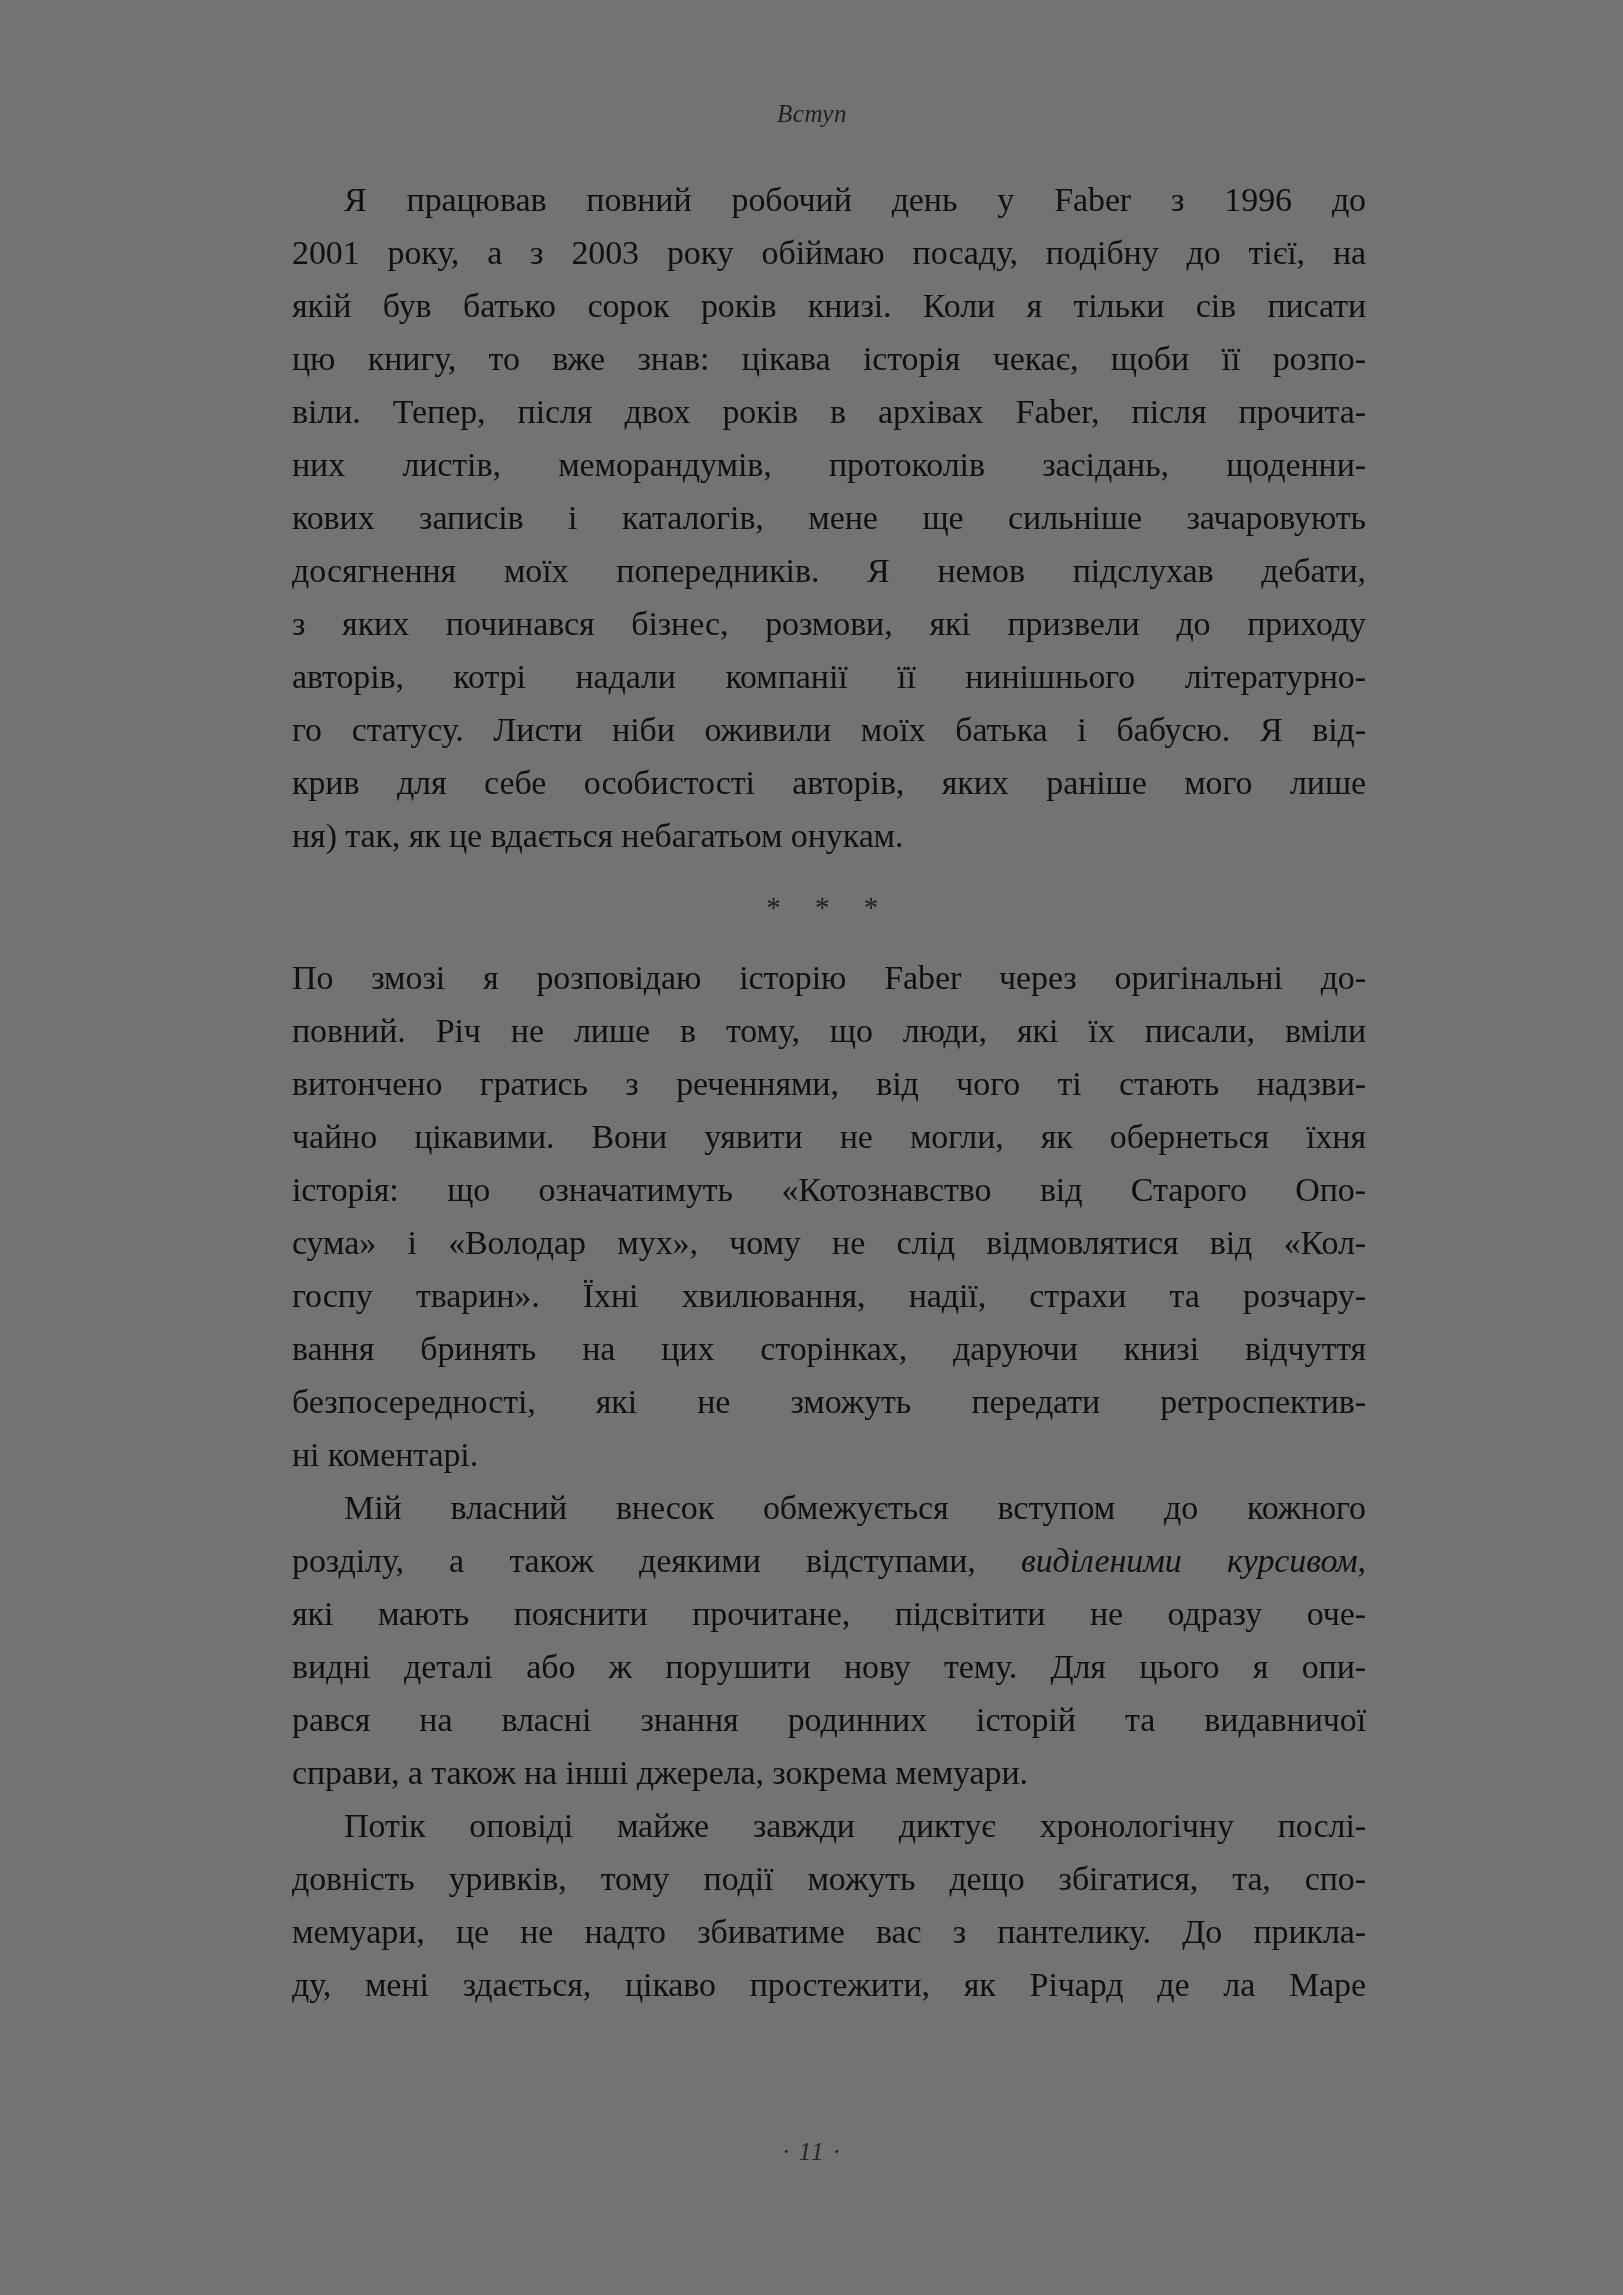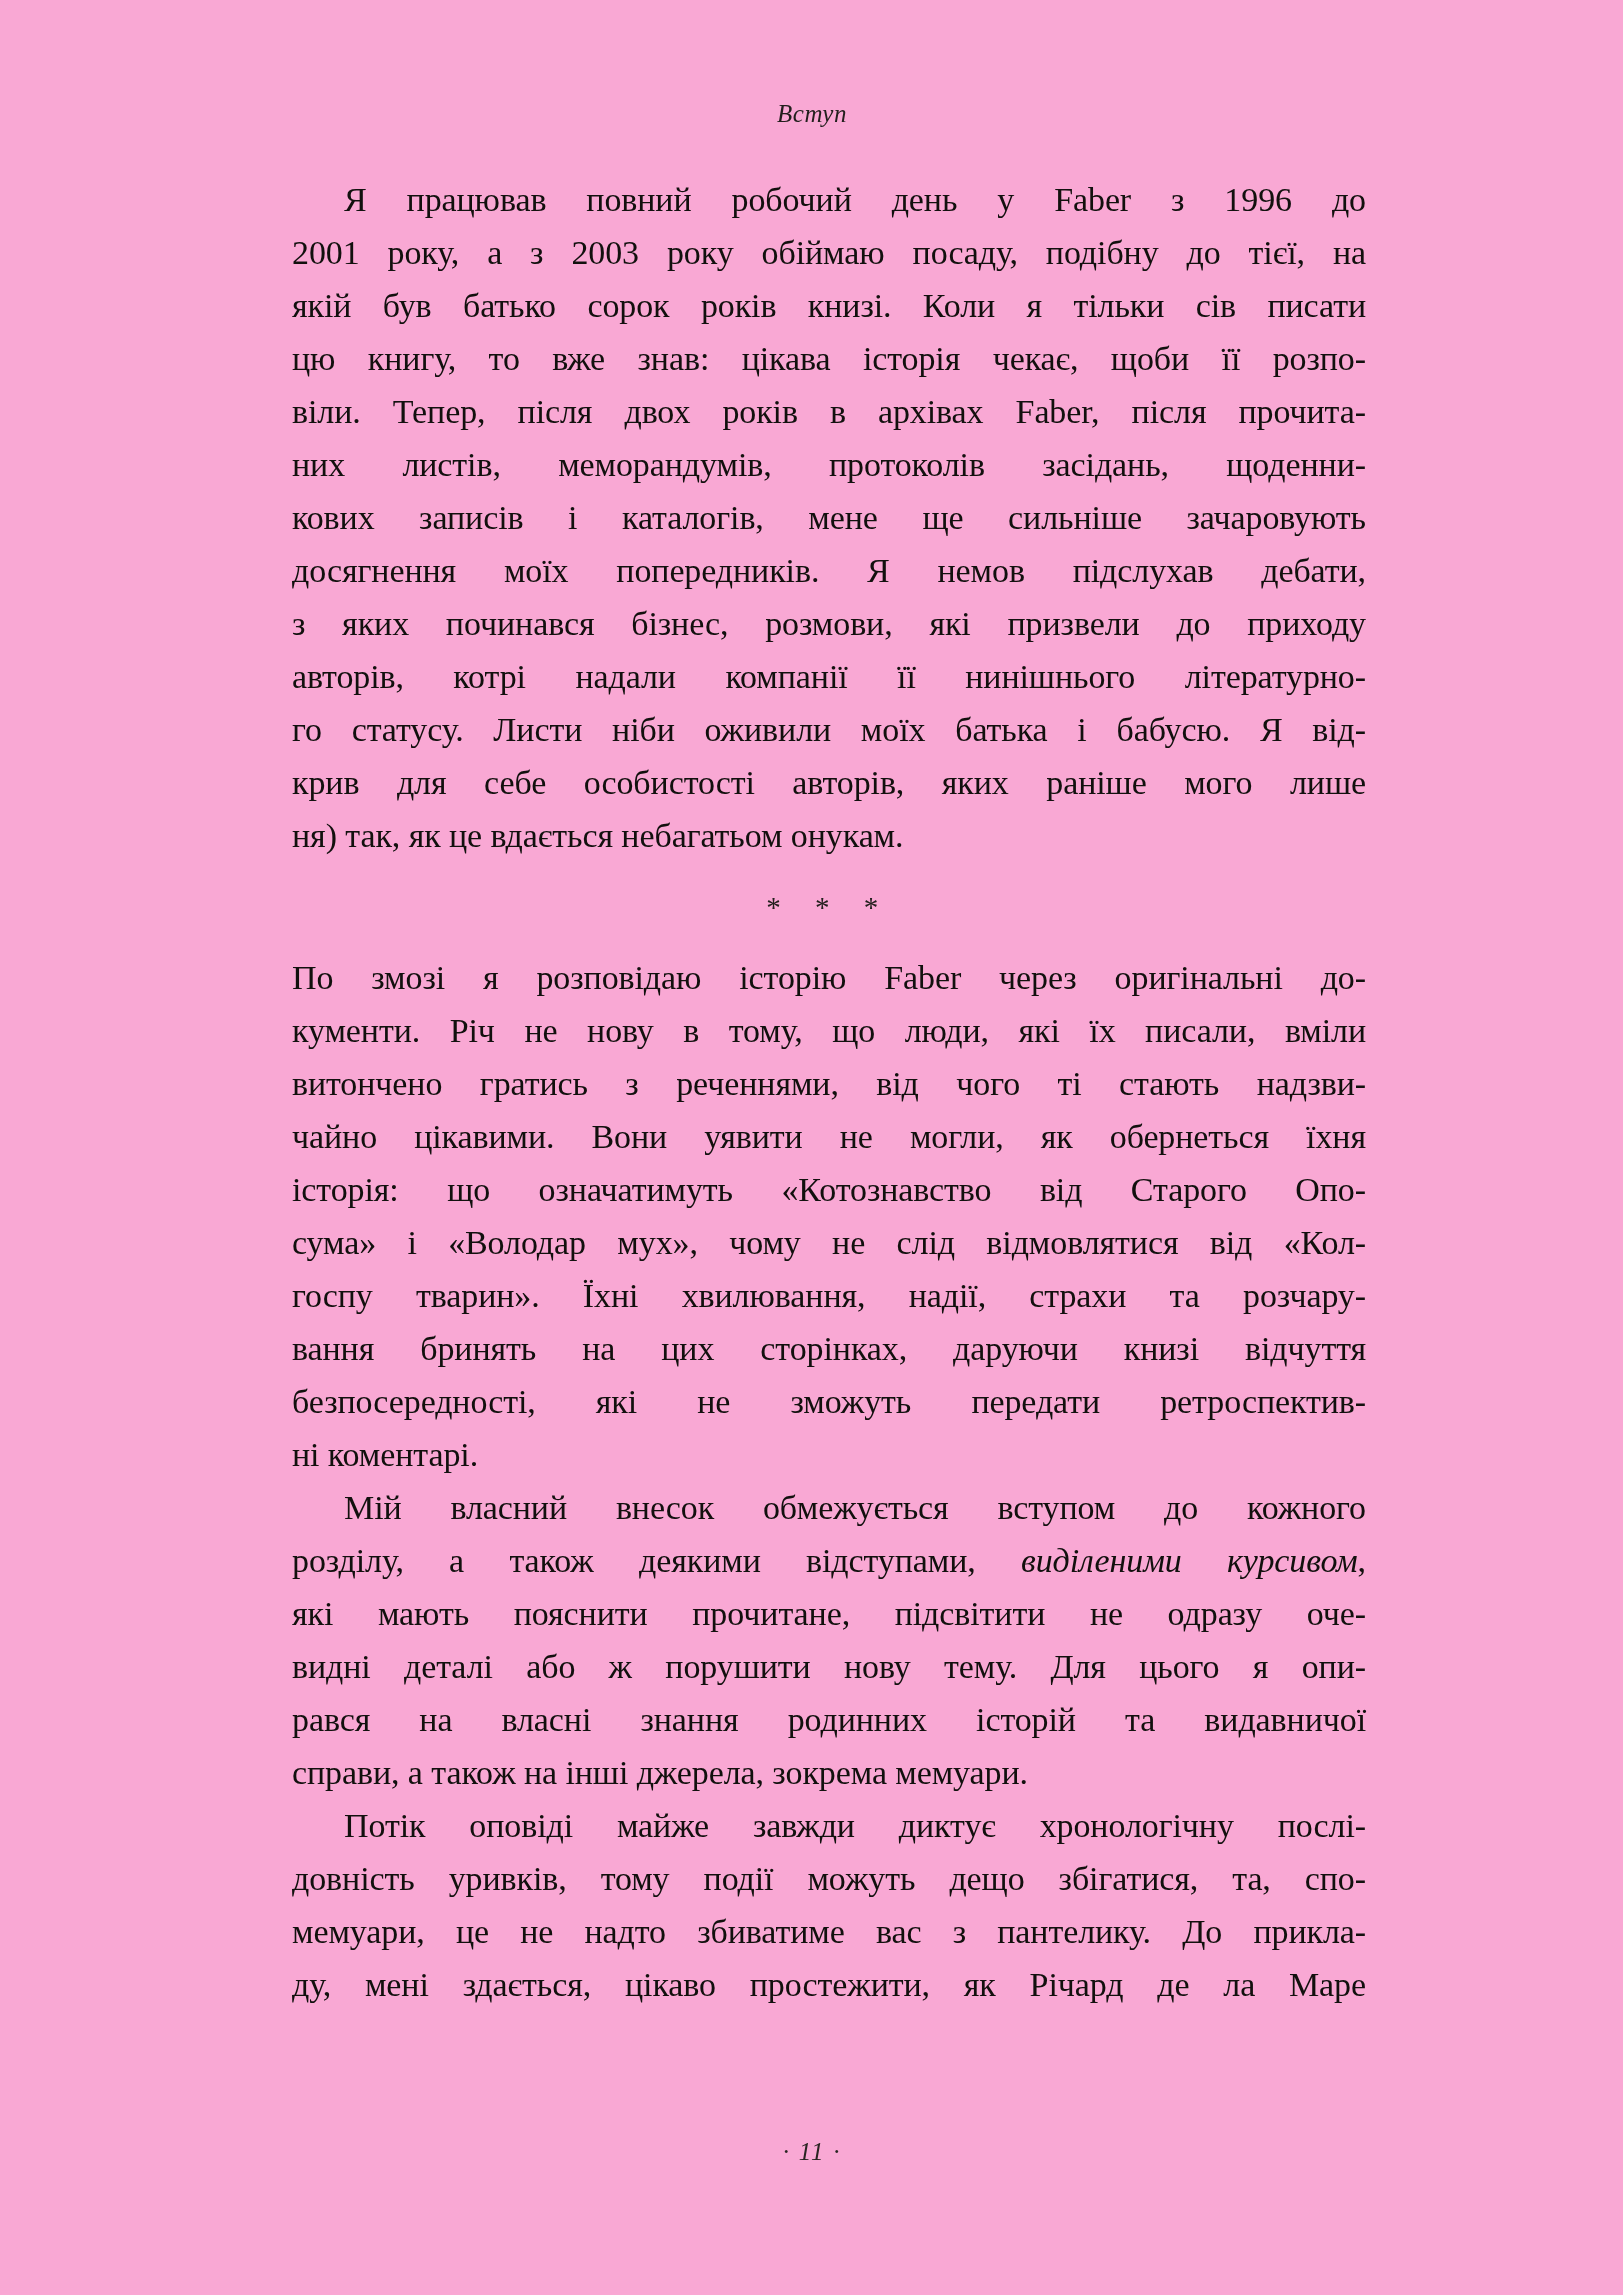--- a/index.html
+++ b/index.html
@@ -4,21 +4,21 @@
 <style>
   html, body {
     margin: 0;
     padding: 0;
     background: #ffffff;
   }
   .page {
     position: relative;
     width: 1624px;
     height: 2295px;
-    background: #f9a8d4;
+    background: #737373;
     margin: 0 auto;
     overflow: hidden;
     font-family: "Liberation Serif", "DejaVu Serif", serif;
     color: #100f0d;
     box-sizing: border-box;
   }
   .running-head {
     position: absolute;
     top: 100px;
     left: 0;
@@ -103,21 +103,21 @@
       <span class="line spread">авторів, котрі надали компанії її нинішнього літературно-</span>
       <span class="line spread">го статусу. Листи ніби оживили моїх батька і бабусю. Я від-</span>
       <span class="line spread">крив для себе особистості авторів, яких раніше мого лише</span>
       <span class="line">ня) так, як це вдається небагатьом онукам.</span>
     </div>
 
     <div class="stars">* * *</div>
 
     <div class="para">
       <span class="line spread">По змозі я розповідаю історію Faber через оригінальні до-</span>
-      <span class="line spread">кументи. Річ не нову в тому, що люди, які їх писали, вміли</span>
+      <span class="line spread">повний. Річ не лише в тому, що люди, які їх писали, вміли</span>
       <span class="line spread">витончено гратись з реченнями, від чого ті стають надзви-</span>
       <span class="line spread">чайно цікавими. Вони уявити не могли, як обернеться їхня</span>
       <span class="line spread">історія: що означатимуть «Котознавство від Старого Опо-</span>
       <span class="line spread">сума» і «Володар мух», чому не слід відмовлятися від «Кол-</span>
       <span class="line spread">госпу тварин». Їхні хвилювання, надії, страхи та розчару-</span>
       <span class="line spread">вання бринять на цих сторінках, даруючи книзі відчуття</span>
       <span class="line spread">безпосередності, які не зможуть передати ретроспектив-</span>
       <span class="line">ні коментарі.</span>
     </div>
 

